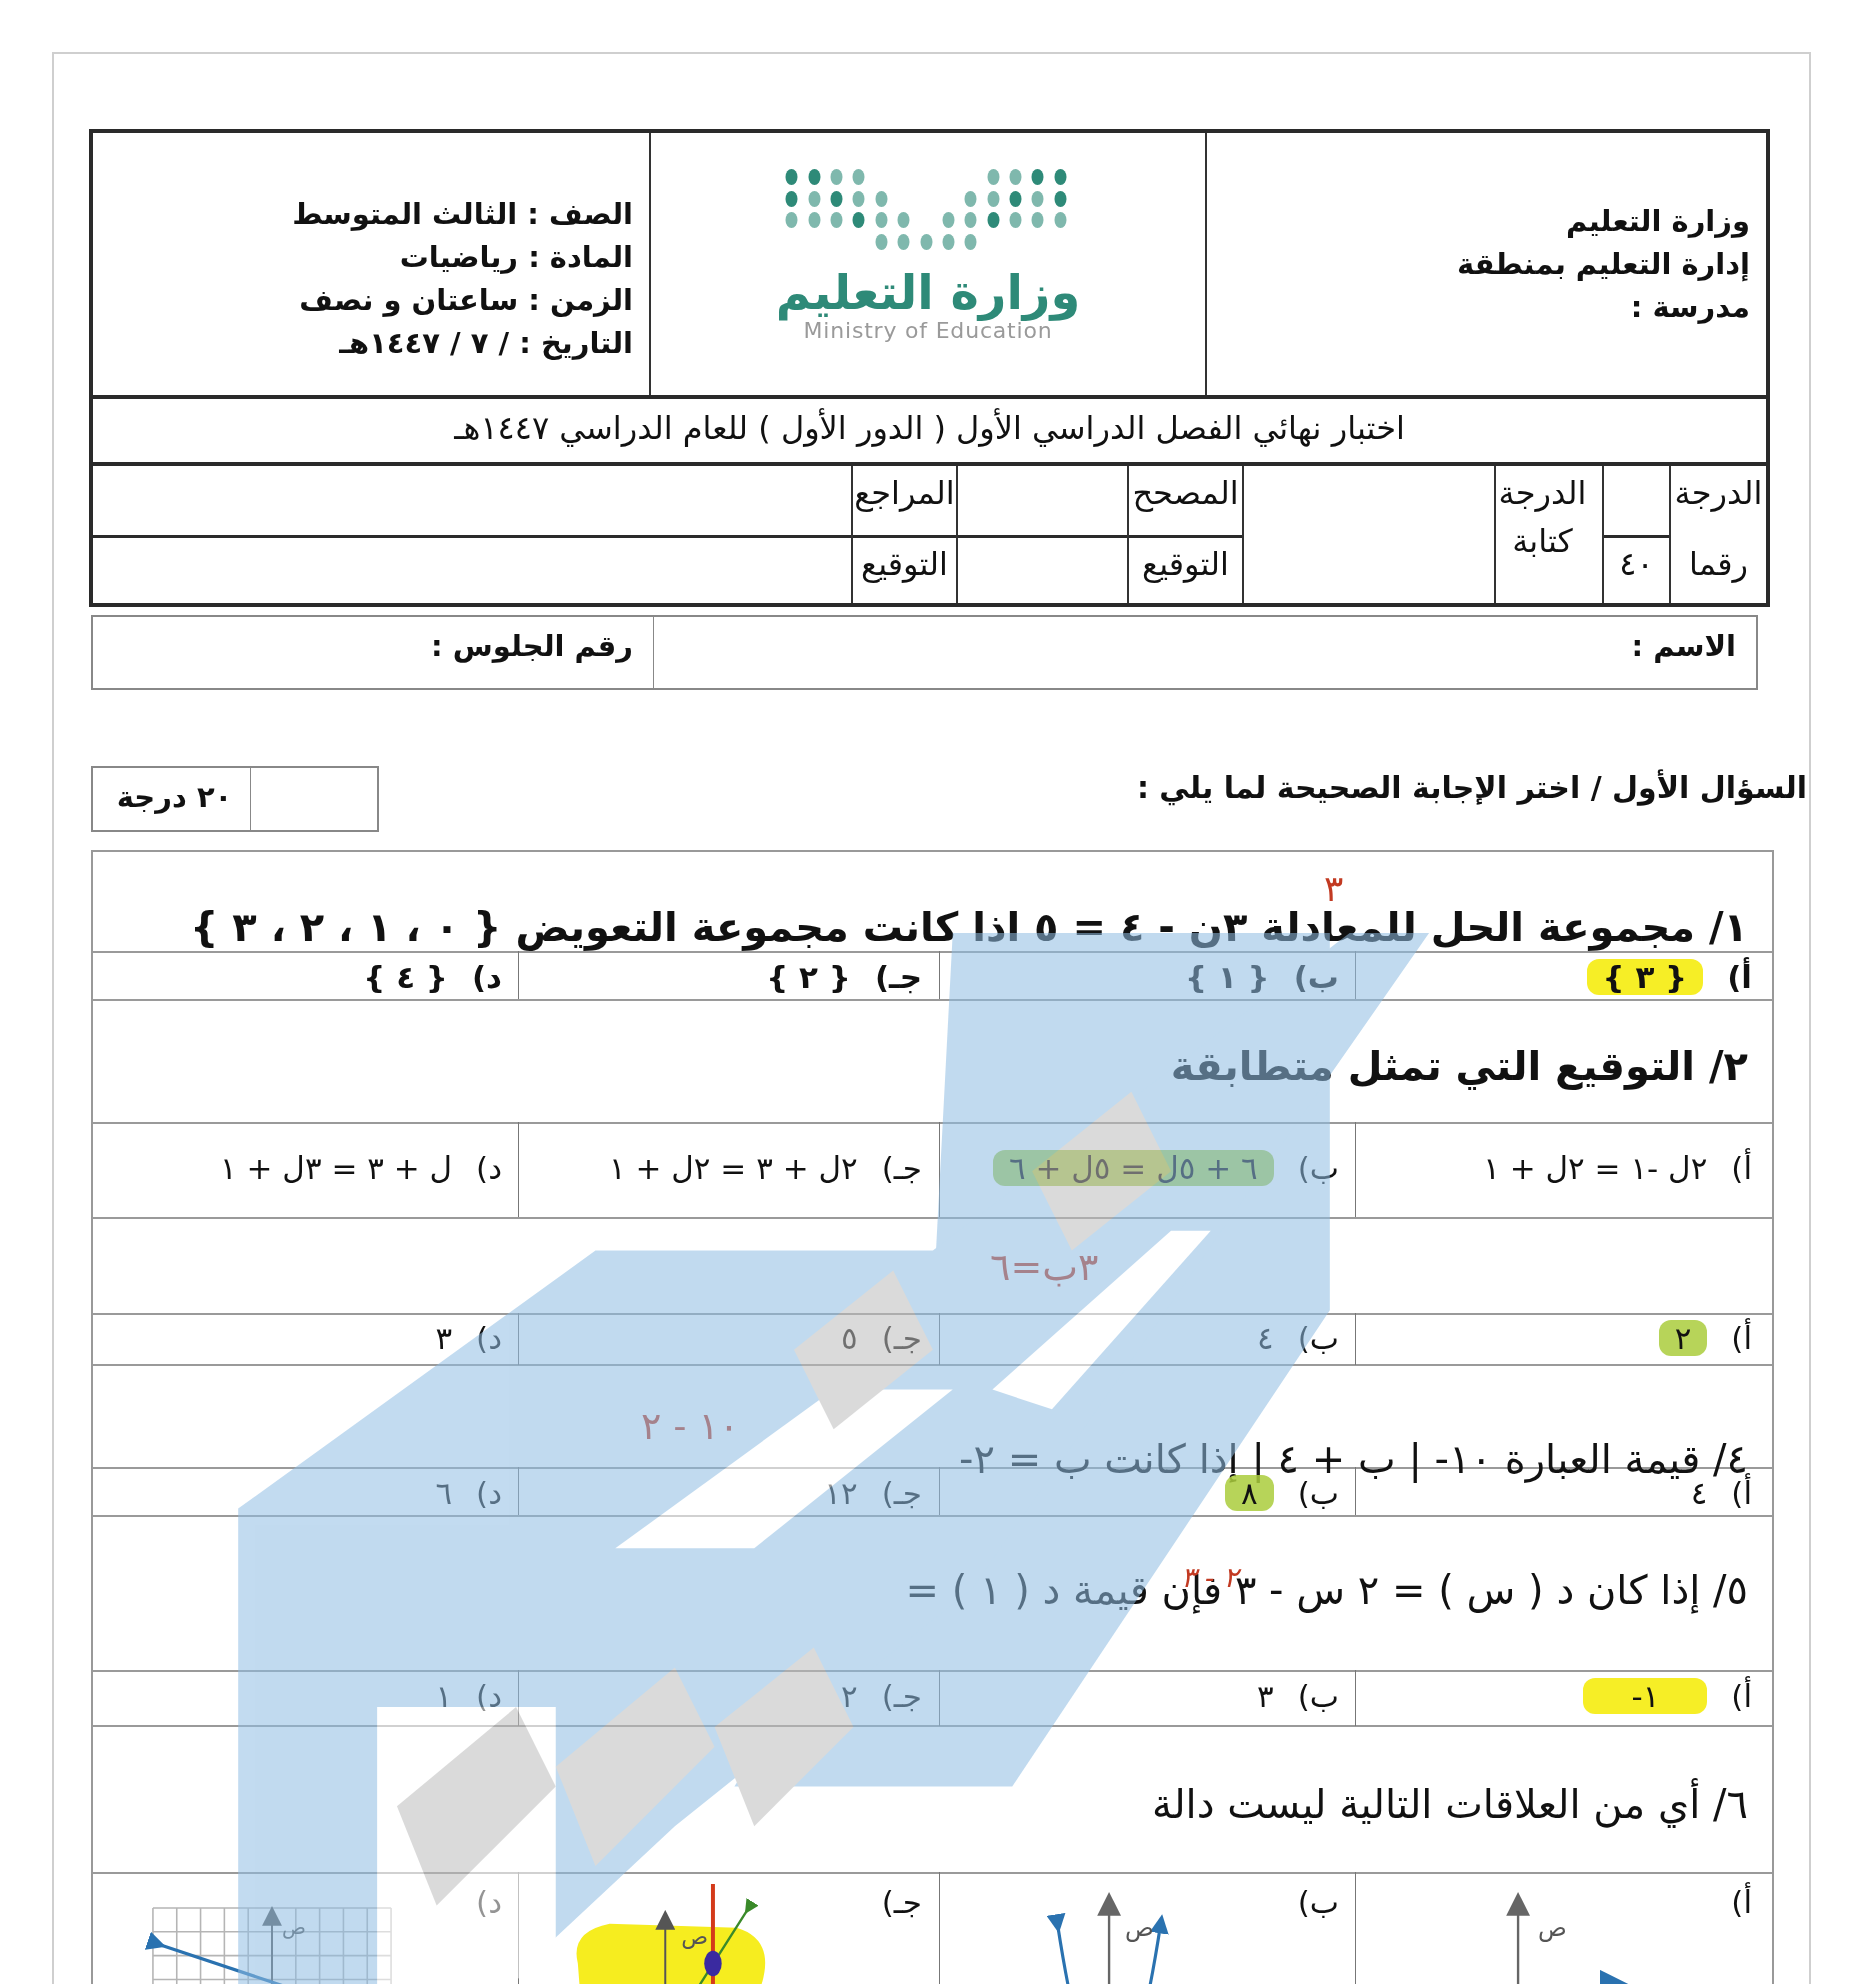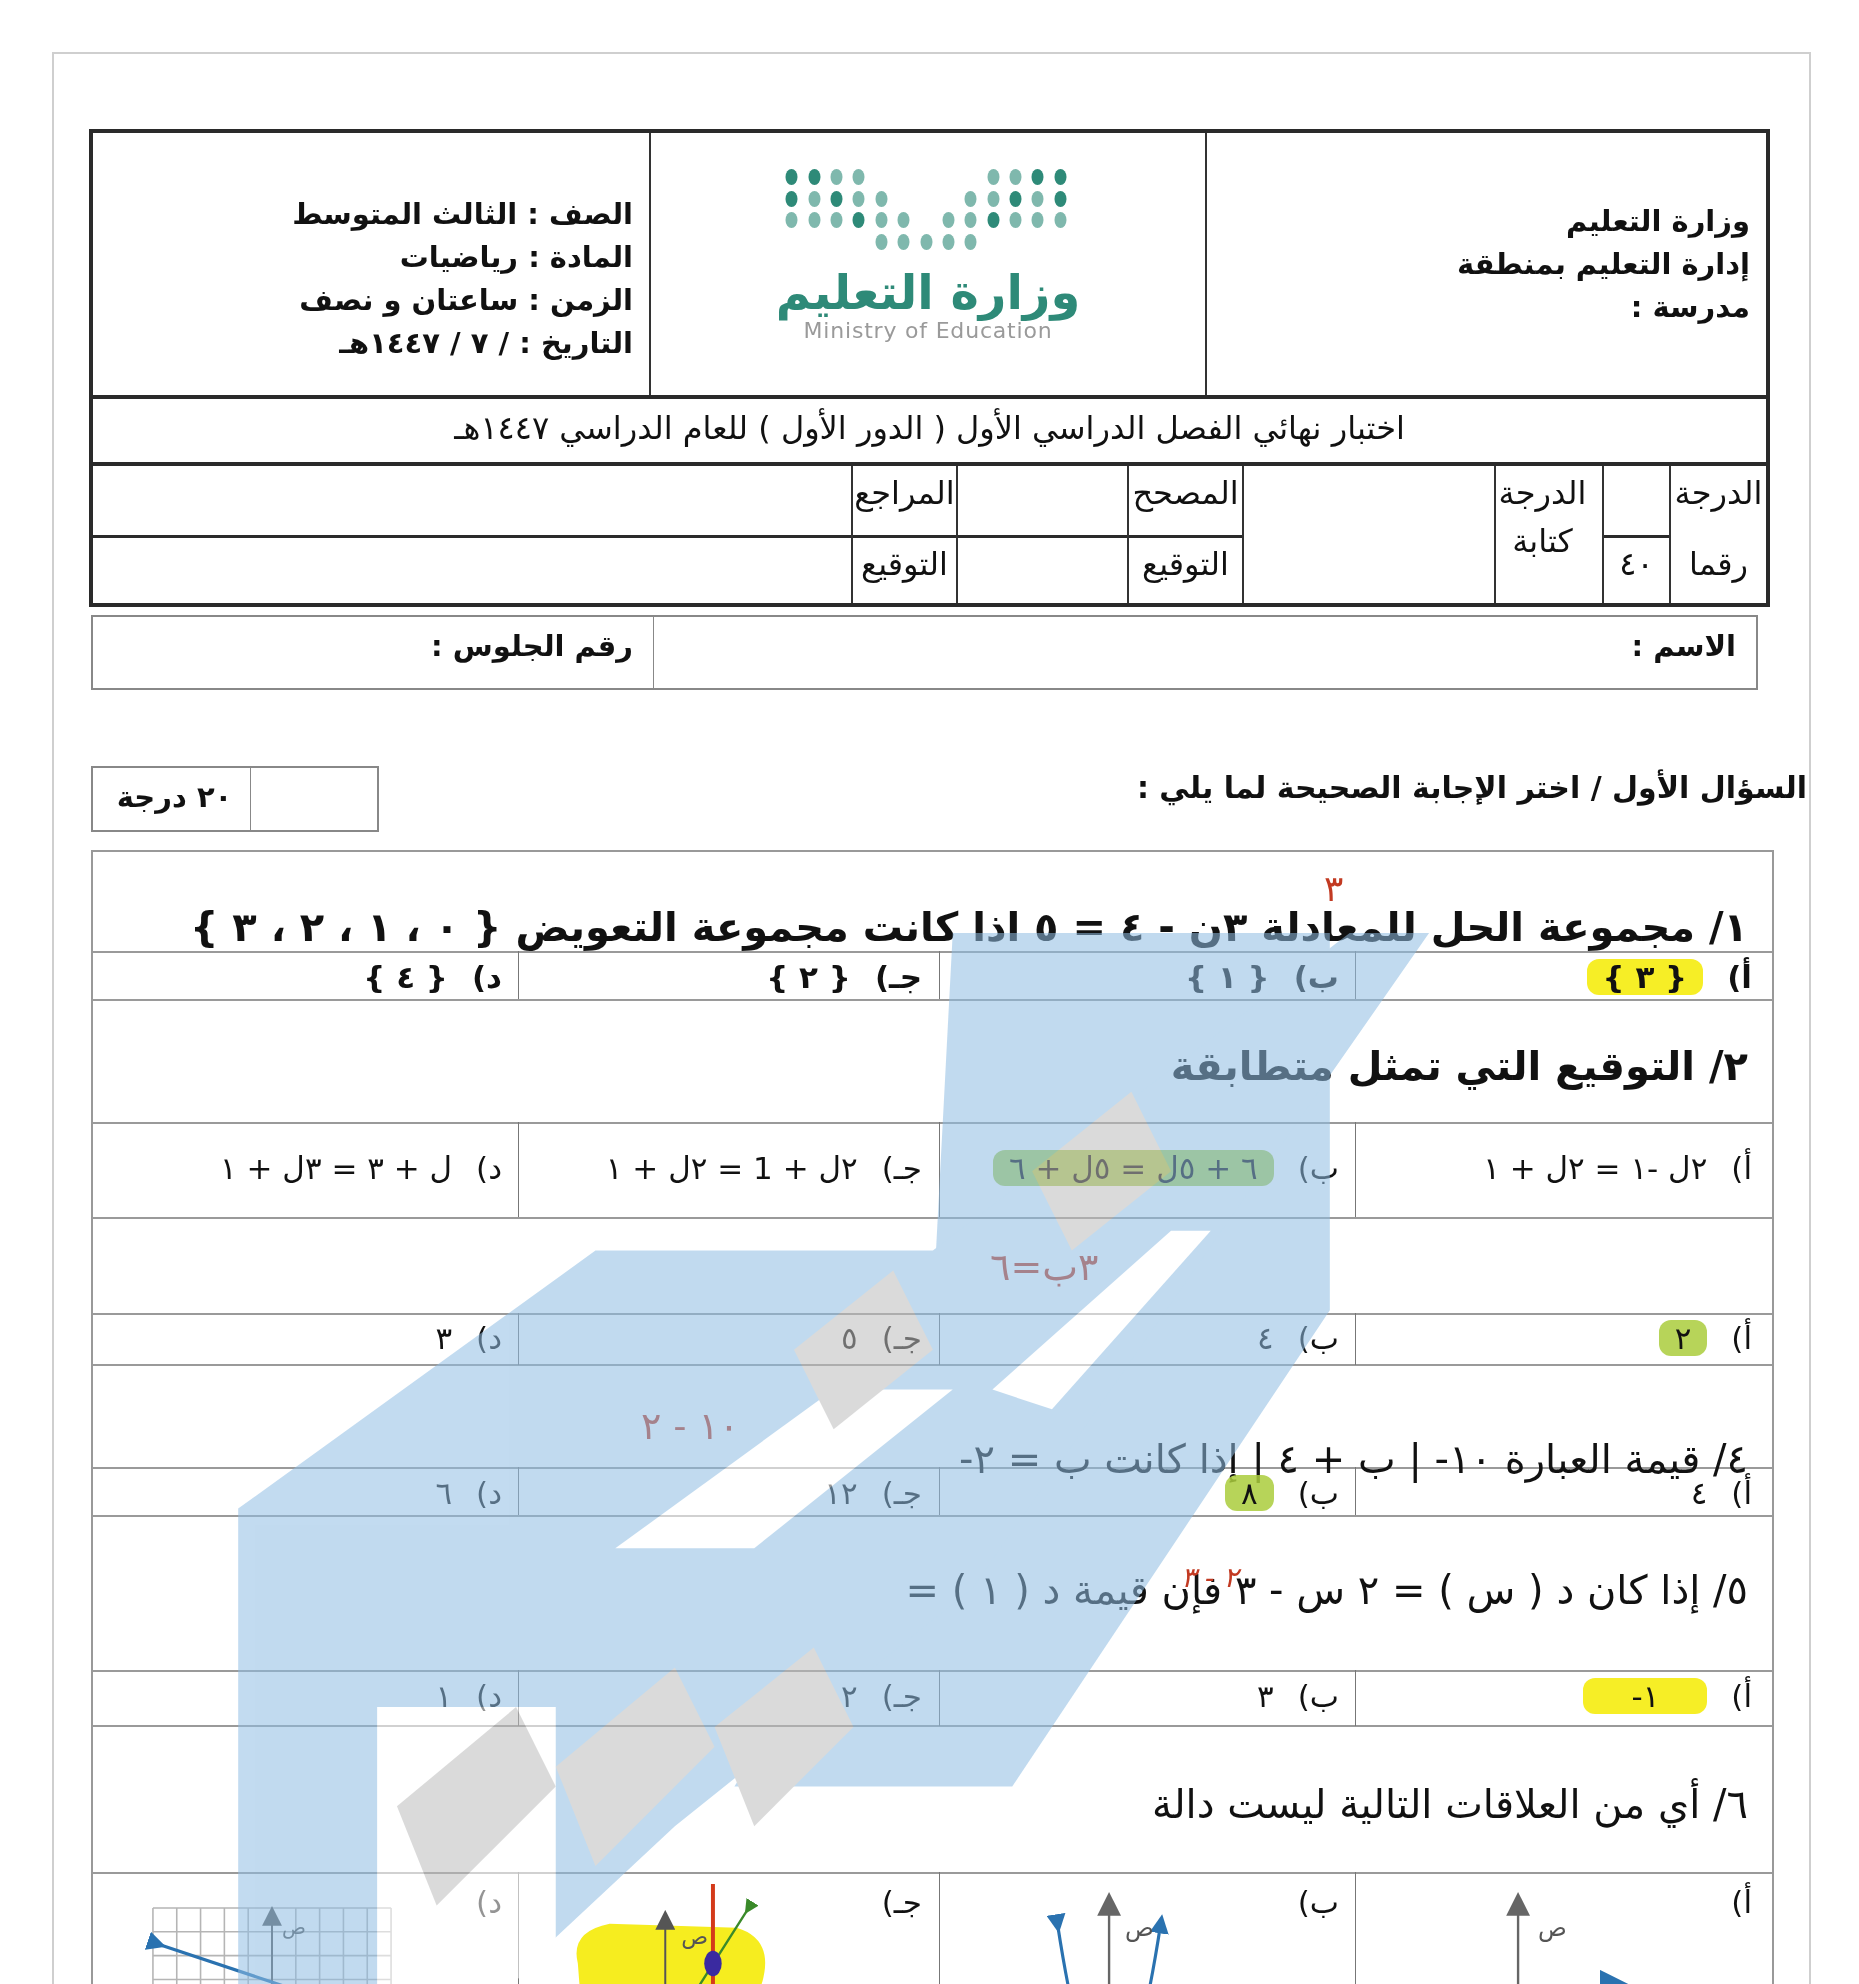--- a/index.html
+++ b/index.html
@@ -238,21 +238,21 @@
   <div class="opt bold" style="right:20px; top:107px;"><span class="letter">أ)</span><span class="hl-yellow">{ ٣ }</span></div>
   <div class="opt bold" style="right:433px; top:107px;"><span class="letter">ب)</span><span style="margin-left:79px;">{ ١ }</span></div>
   <div class="opt bold" style="right:850px; top:107px;"><span class="letter">جـ)</span><span style="margin-left:79px;">{ ٢ }</span></div>
   <div class="opt bold" style="right:1270px; top:107px;"><span class="letter">د)</span><span style="margin-left:48px;">{ ٤ }</span></div>
 
   <div class="qtext bold" style="top:191px;">
     <span>٢/</span> <span>التوقيع التي تمثل متطابقة</span>
   </div>
   <div class="opt" style="right:20px; top:298px;"><span class="letter">أ)</span><span>٢ل -١ = ٢ل + ١</span></div>
   <div class="opt" style="right:433px; top:298px;"><span class="letter">ب)</span><span class="hl-yellow" style="background:rgba(160,200,60,0.85);">٦ + ٥ل = ٥ل + ٦</span></div>
-  <div class="opt" style="right:850px; top:298px;"><span class="letter">جـ)</span><span>٢ل + 1 = ٢ل + ١</span></div>
+  <div class="opt" style="right:850px; top:298px;"><span class="letter">جـ)</span><span>٢ل + ٣ = ٢ل + ١</span></div>
   <div class="opt" style="right:1270px; top:298px;"><span class="letter">د)</span><span>ل + ٣ = ٣ل + ١</span></div>
 
   <div class="hand abs" style="left:897px; top:393px; font-size:38px;">٣ب=٦</div>
   <div class="opt" style="right:20px; top:468px;"><span class="letter">أ)</span><span class="hl-yellow" style="background:rgba(170,205,60,0.85);">٢</span></div>
   <div class="opt" style="right:433px; top:468px;"><span class="letter">ب)</span><span style="margin-left:119px;">٤</span></div>
   <div class="opt" style="right:850px; top:468px;"><span class="letter">جـ)</span><span style="margin-left:119px;">٥</span></div>
   <div class="opt" style="right:1270px; top:468px;"><span class="letter">د)</span><span style="margin-left:119px;">٣</span></div>
 
   <div class="qtext" style="top:564px;margin-top:20px;">
     <span>٤/</span> <span>قيمة العبارة    ١٠- | ب + ٤ |     إذا كانت  ب = ٢-</span>

